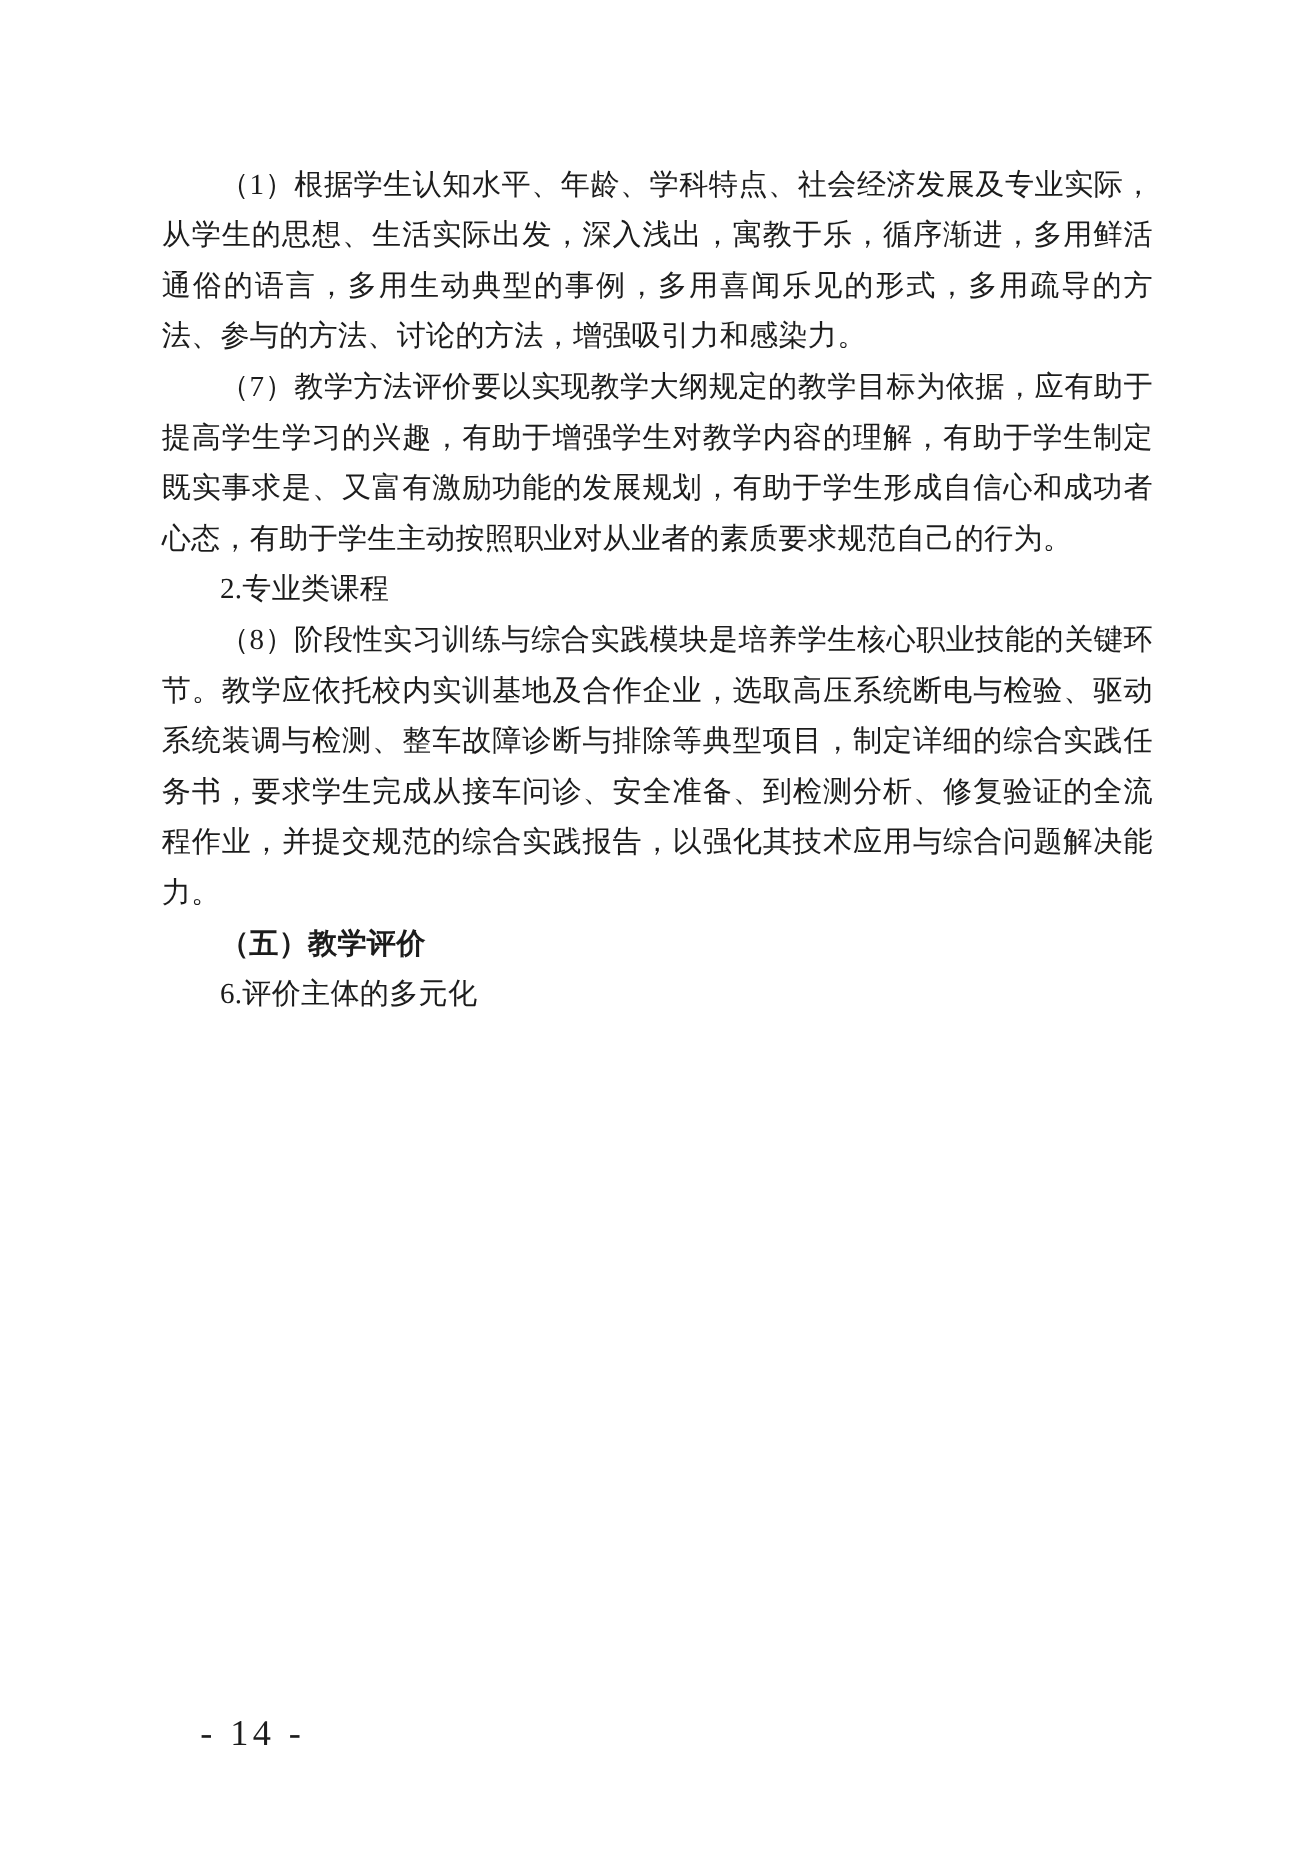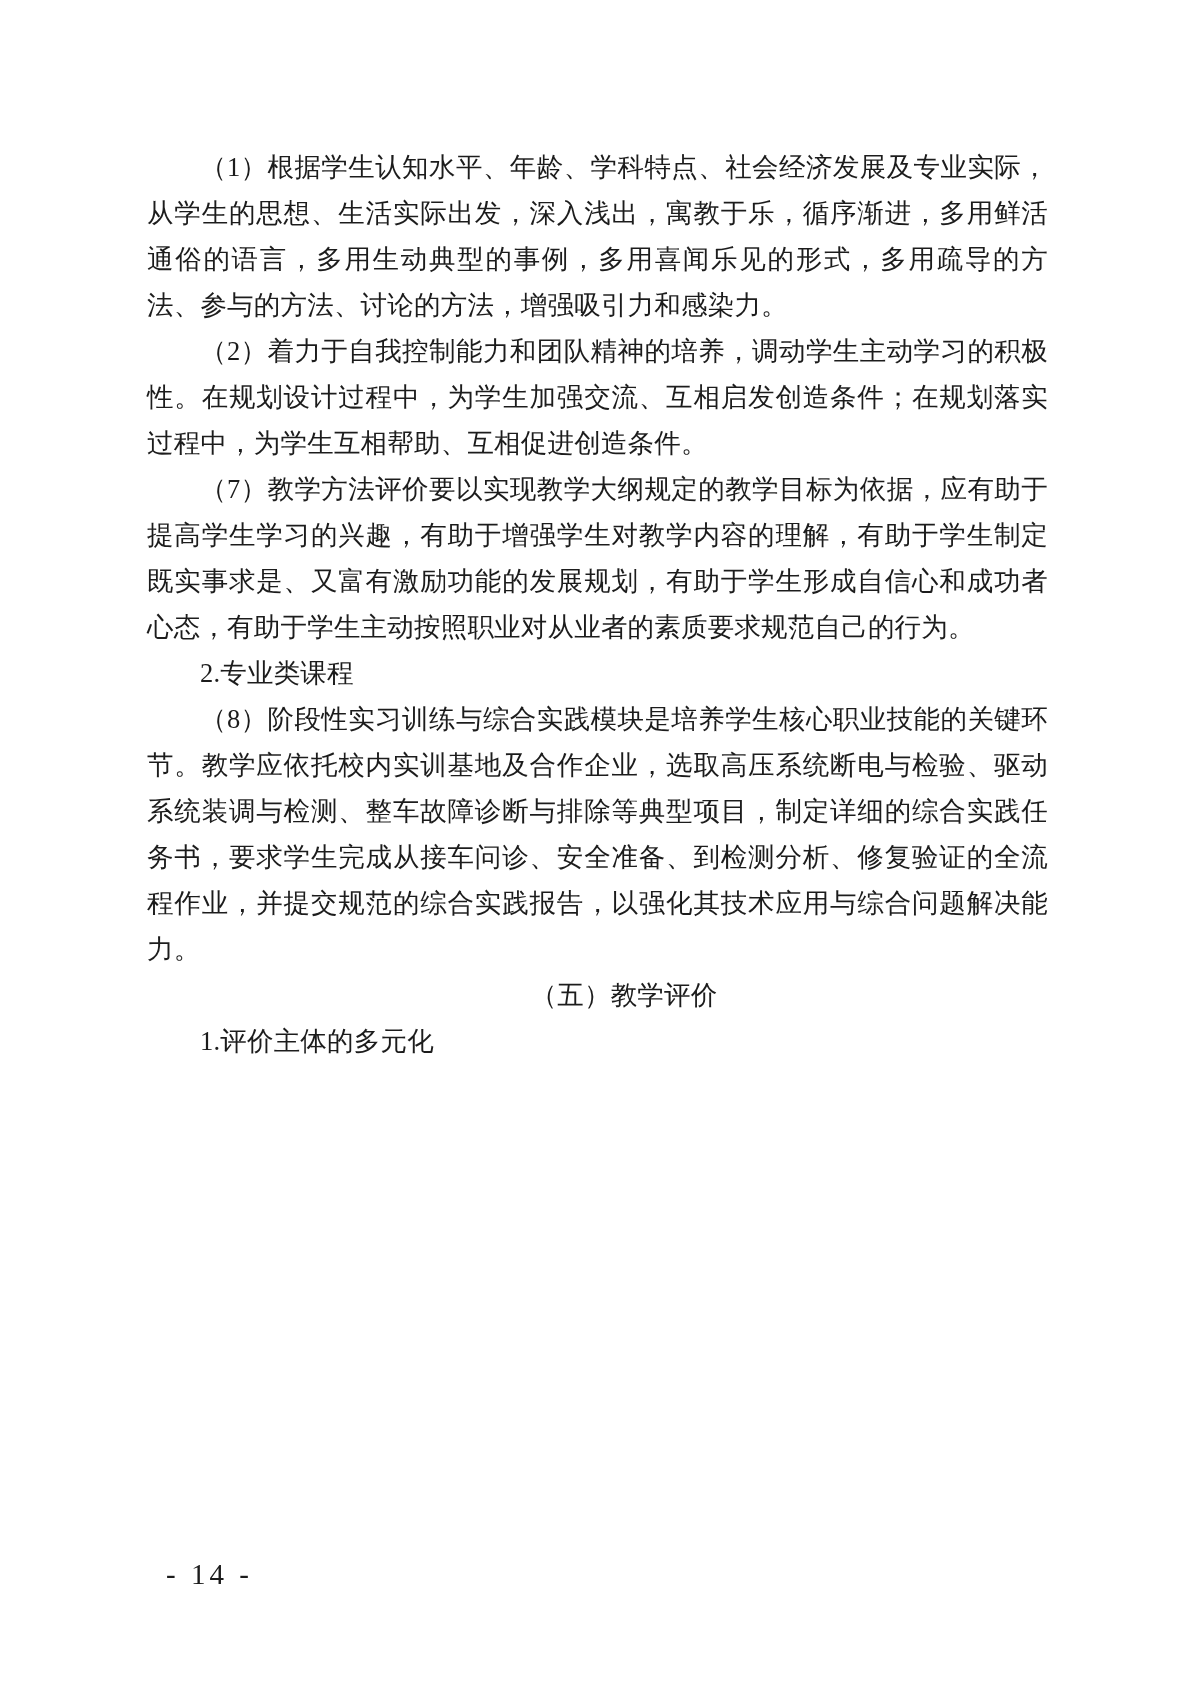--- a/index.html
+++ b/index.html
@@ -26,40 +26,39 @@
     margin: 0;
     font-size: 26.5px;
     line-height: 46px;
     letter-spacing: 0.2px;
     text-align: justify;
     text-justify: inter-character;
     text-indent: 2em;
     word-break: break-all;
   }
   .content p.heading {
-    font-weight: normal;
-    text-align: center;
+    font-weight: bold;
+    text-align: left;
   }
   .page-number {
     position: absolute;
-    left: 166px;
+    left: 182px;
     top: 1558px;
-    font-size: 29px;
+    font-size: 33px;
     letter-spacing: 4px;
     color: #1c1c1c;
     font-family: "Liberation Serif", "DejaVu Serif", serif;
   }
 </style>
 </head>
 <body>
 
 <div class="page">
   <div class="content">
     <p>（1）根据学生认知水平、年龄、学科特点、社会经济发展及专业实际，从学生的思想、生活实际出发，深入浅出，寓教于乐，循序渐进，多用鲜活通俗的语言，多用生动典型的事例，多用喜闻乐见的形式，多用疏导的方法、参与的方法、讨论的方法，增强吸引力和感染力。</p>
-    <p>（2）着力于自我控制能力和团队精神的培养，调动学生主动学习的积极性。在规划设计过程中，为学生加强交流、互相启发创造条件；在规划落实过程中，为学生互相帮助、互相促进创造条件。</p>
     <p>（7）教学方法评价要以实现教学大纲规定的教学目标为依据，应有助于提高学生学习的兴趣，有助于增强学生对教学内容的理解，有助于学生制定既实事求是、又富有激励功能的发展规划，有助于学生形成自信心和成功者心态，有助于学生主动按照职业对从业者的素质要求规范自己的行为。</p>
     <p>2.专业类课程</p>
     <p>（8）阶段性实习训练与综合实践模块是培养学生核心职业技能的关键环节。教学应依托校内实训基地及合作企业，选取高压系统断电与检验、驱动系统装调与检测、整车故障诊断与排除等典型项目，制定详细的综合实践任务书，要求学生完成从接车问诊、安全准备、到检测分析、修复验证的全流程作业，并提交规范的综合实践报告，以强化其技术应用与综合问题解决能力。</p>
     <p class="heading">（五）教学评价</p>
-    <p>1.评价主体的多元化</p>
+    <p>6.评价主体的多元化</p>
   </div>
   <div class="page-number">- 14 -</div>
 </div>
 
 </body></html>

